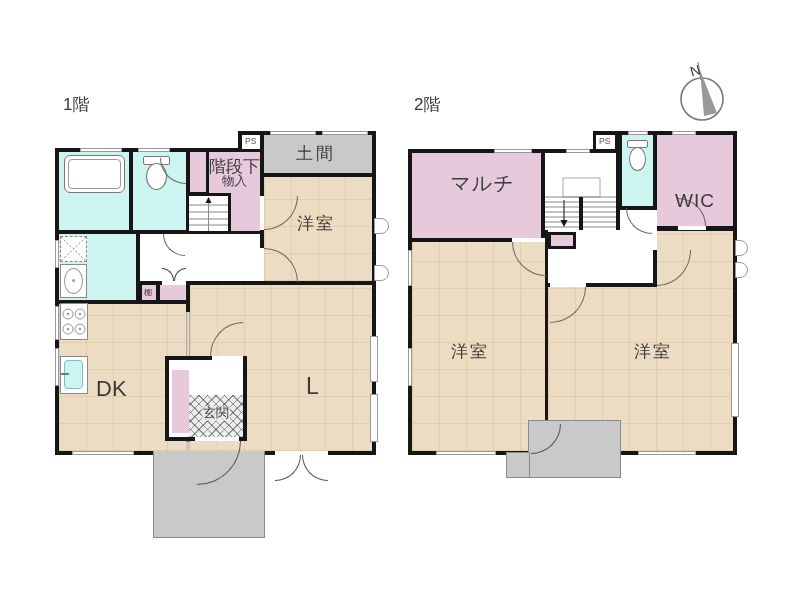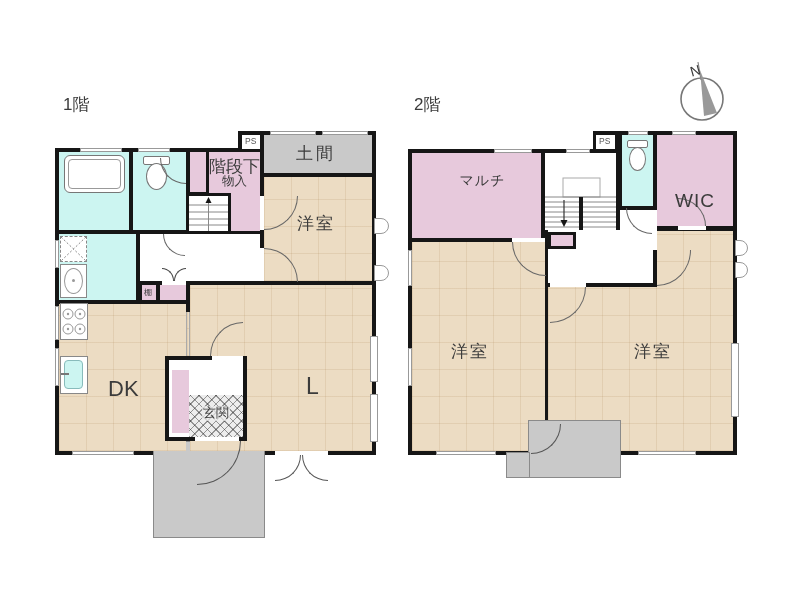--- a/index.html
+++ b/index.html
@@ -142,21 +142,21 @@
   <div class="abs win" style="left:374px;top:265px;width:15px;height:16px;border-radius:0 8px 8px 0;"></div>
   <div class="abs win" style="left:370px;top:336px;width:8px;height:46px;"></div>
   <div class="abs win" style="left:370px;top:394px;width:8px;height:48px;"></div>
 
   <div class="lbl" style="left:245px;top:137px;font-size:8.5px;color:#555;">PS</div>
   <div class="lbl" style="left:296px;top:144px;font-size:17px;letter-spacing:3px;">土間</div>
   <div class="lbl ctr" style="left:209px;top:157px;width:51px;font-size:17px;">階段下</div>
   <div class="lbl ctr" style="left:209px;top:174px;width:51px;font-size:12.5px;">物入</div>
   <div class="lbl" style="left:297px;top:214px;font-size:17px;letter-spacing:2px;">洋室</div>
   <div class="lbl" style="left:144px;top:288px;font-size:8px;">棚</div>
-  <div class="lbl" style="left:96px;top:376px;font-size:22px;margin-left:12px;">DK</div>
+  <div class="lbl" style="left:96px;top:376px;font-size:22px;">DK</div>
   <div class="lbl" style="left:306px;top:373px;font-size:23px;">L</div>
   <div class="lbl" style="left:202px;top:406px;font-size:13px;background:rgba(237,237,237,.75);padding:0 1px;">玄関</div>
 
   <div class="abs wall" style="left:408px;top:149px;width:329px;height:306px;"></div>
   <div class="abs wall" style="left:593px;top:131px;width:144px;height:24px;"></div>
 
   <div class="abs pink" style="left:412px;top:153px;width:129px;height:85px;"></div>
   <div class="abs white" style="left:545px;top:153px;width:71px;height:77px;"></div>
   <div class="abs white" style="left:596px;top:135px;width:19px;height:14px;"></div>
   <div class="abs blue" style="left:622px;top:135px;width:31px;height:71px;"></div>
@@ -208,19 +208,19 @@
   <div class="abs win" style="left:628px;top:131px;width:20px;height:4px;"></div>
   <div class="abs win" style="left:672px;top:131px;width:24px;height:4px;"></div>
   <div class="abs win" style="left:408px;top:250px;width:4px;height:36px;"></div>
   <div class="abs win" style="left:408px;top:348px;width:4px;height:38px;"></div>
   <div class="abs win" style="left:436px;top:451px;width:60px;height:4px;"></div>
   <div class="abs win" style="left:638px;top:451px;width:58px;height:4px;"></div>
   <div class="abs win" style="left:735px;top:240px;width:13px;height:16px;border-radius:0 8px 8px 0;"></div>
   <div class="abs win" style="left:735px;top:262px;width:13px;height:16px;border-radius:0 8px 8px 0;"></div>
   <div class="abs win" style="left:731px;top:343px;width:8px;height:74px;"></div>
 
-  <div class="lbl ctr" style="left:412px;top:172px;width:141px;font-size:14px;letter-spacing:1px;">マルチ</div>
+  <div class="lbl ctr" style="left:412px;top:172px;width:141px;font-size:20px;letter-spacing:1px;">マルチ</div>
   <div class="lbl" style="left:599px;top:137px;font-size:8.5px;color:#555;">PS</div>
   <div class="lbl ctr" style="left:657px;top:190px;width:76px;font-size:19px;letter-spacing:1px;">WIC</div>
   <div class="lbl" style="left:451px;top:342px;font-size:17px;letter-spacing:2px;">洋室</div>
   <div class="lbl" style="left:634px;top:342px;font-size:17px;letter-spacing:2px;">洋室</div>
 
 </div>
 
 </body></html>

